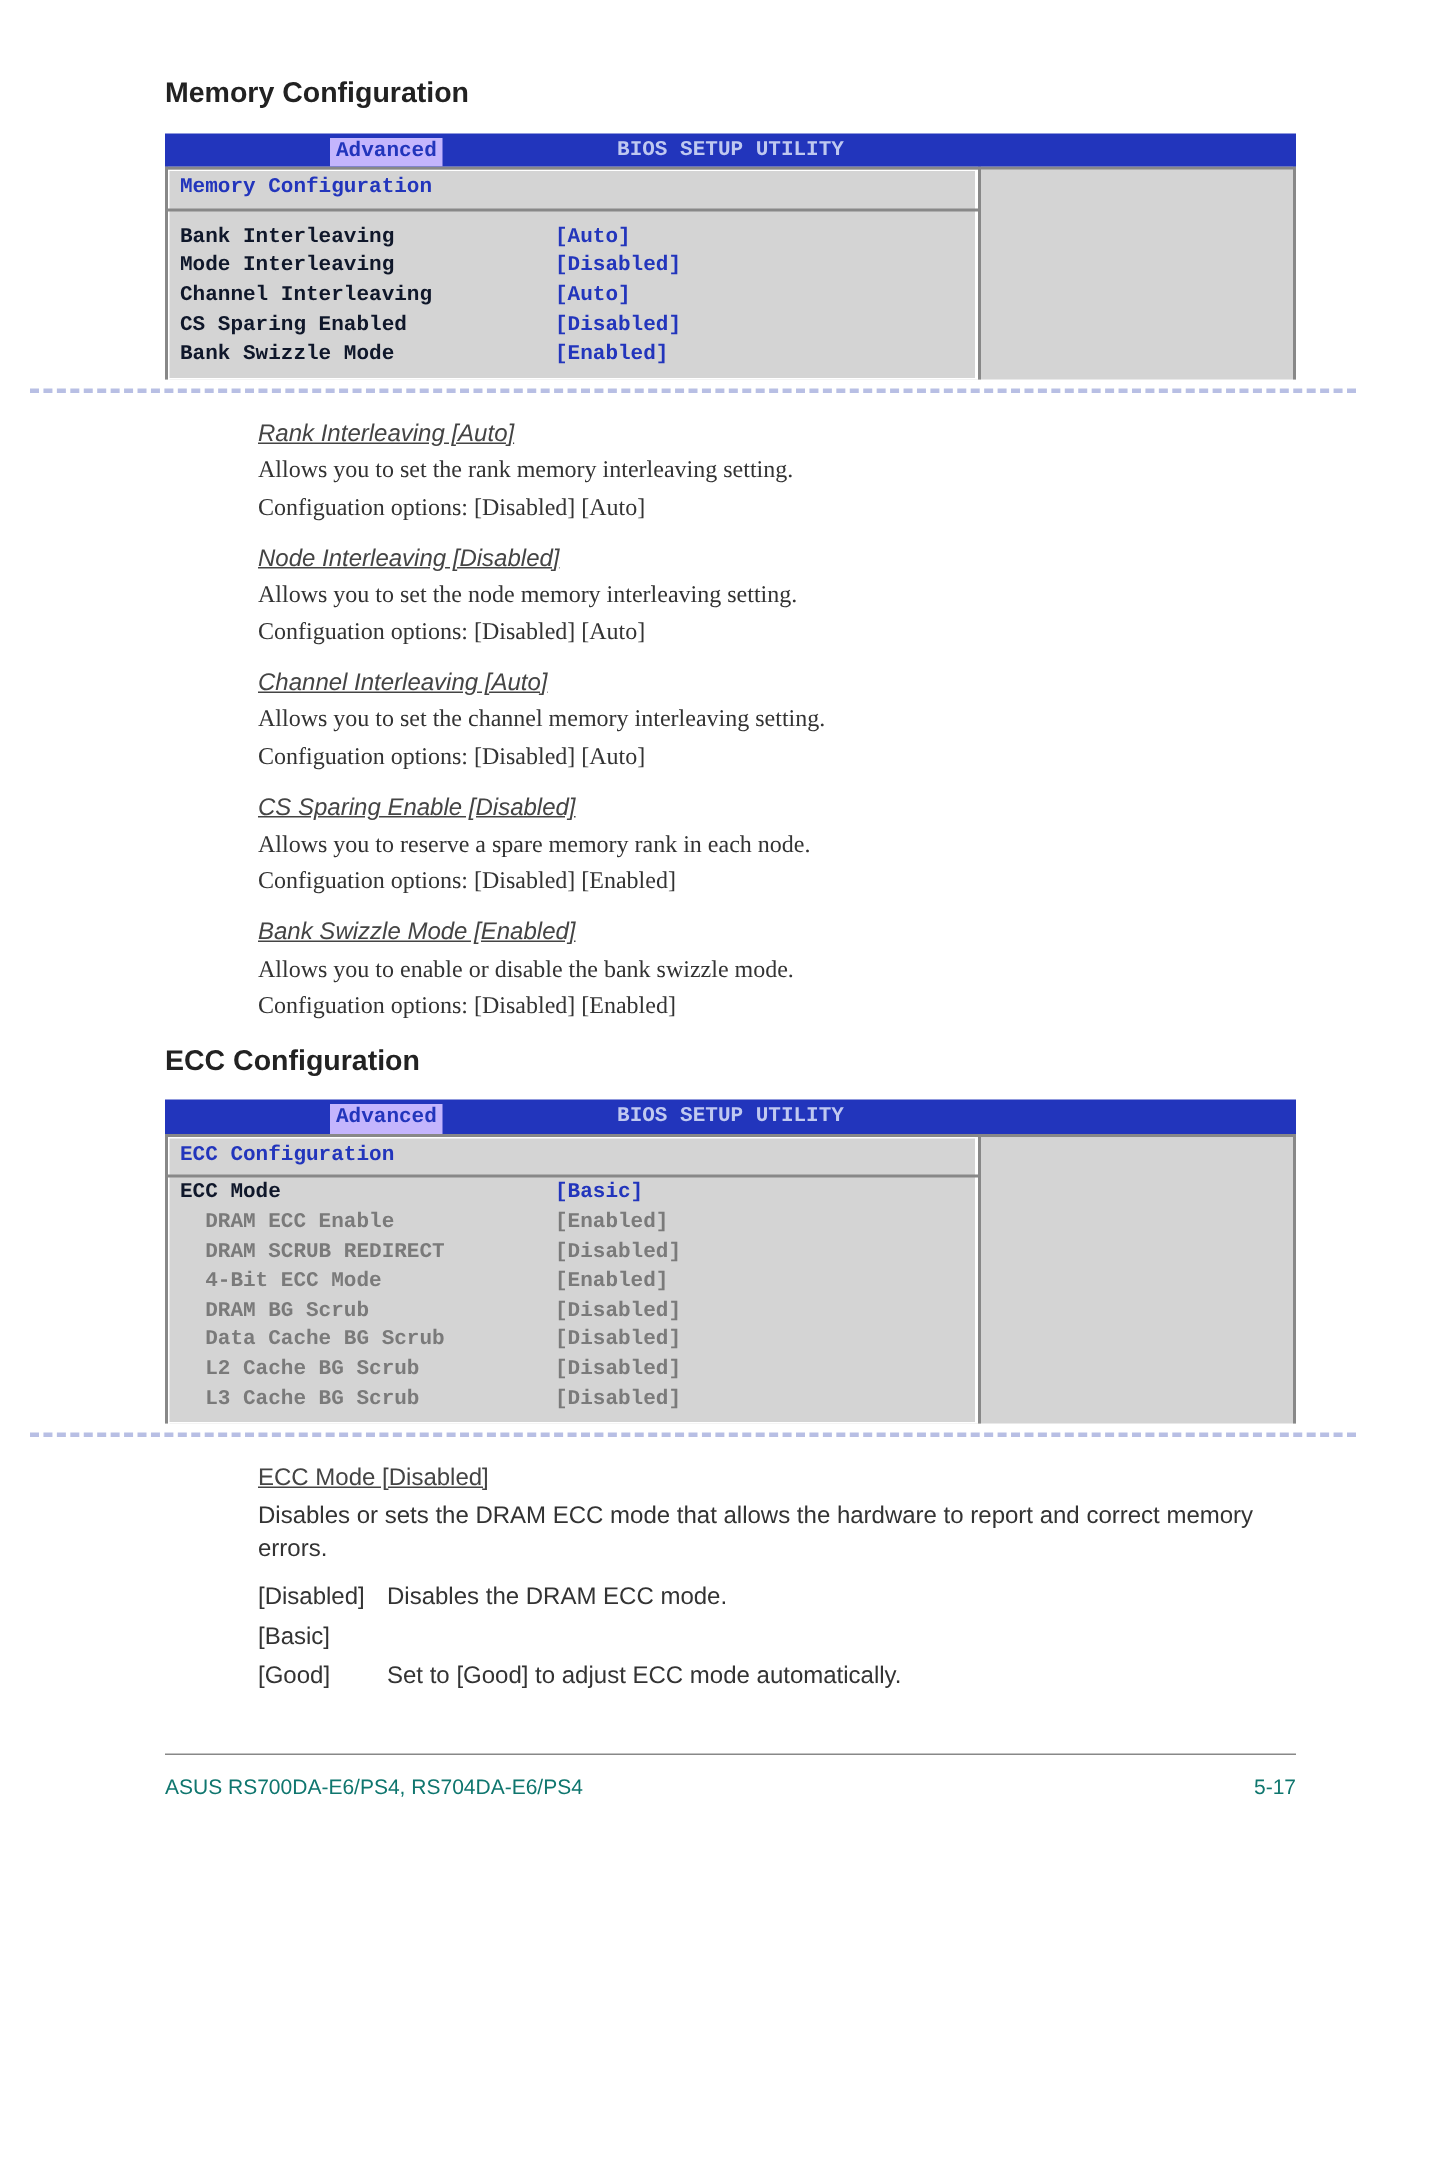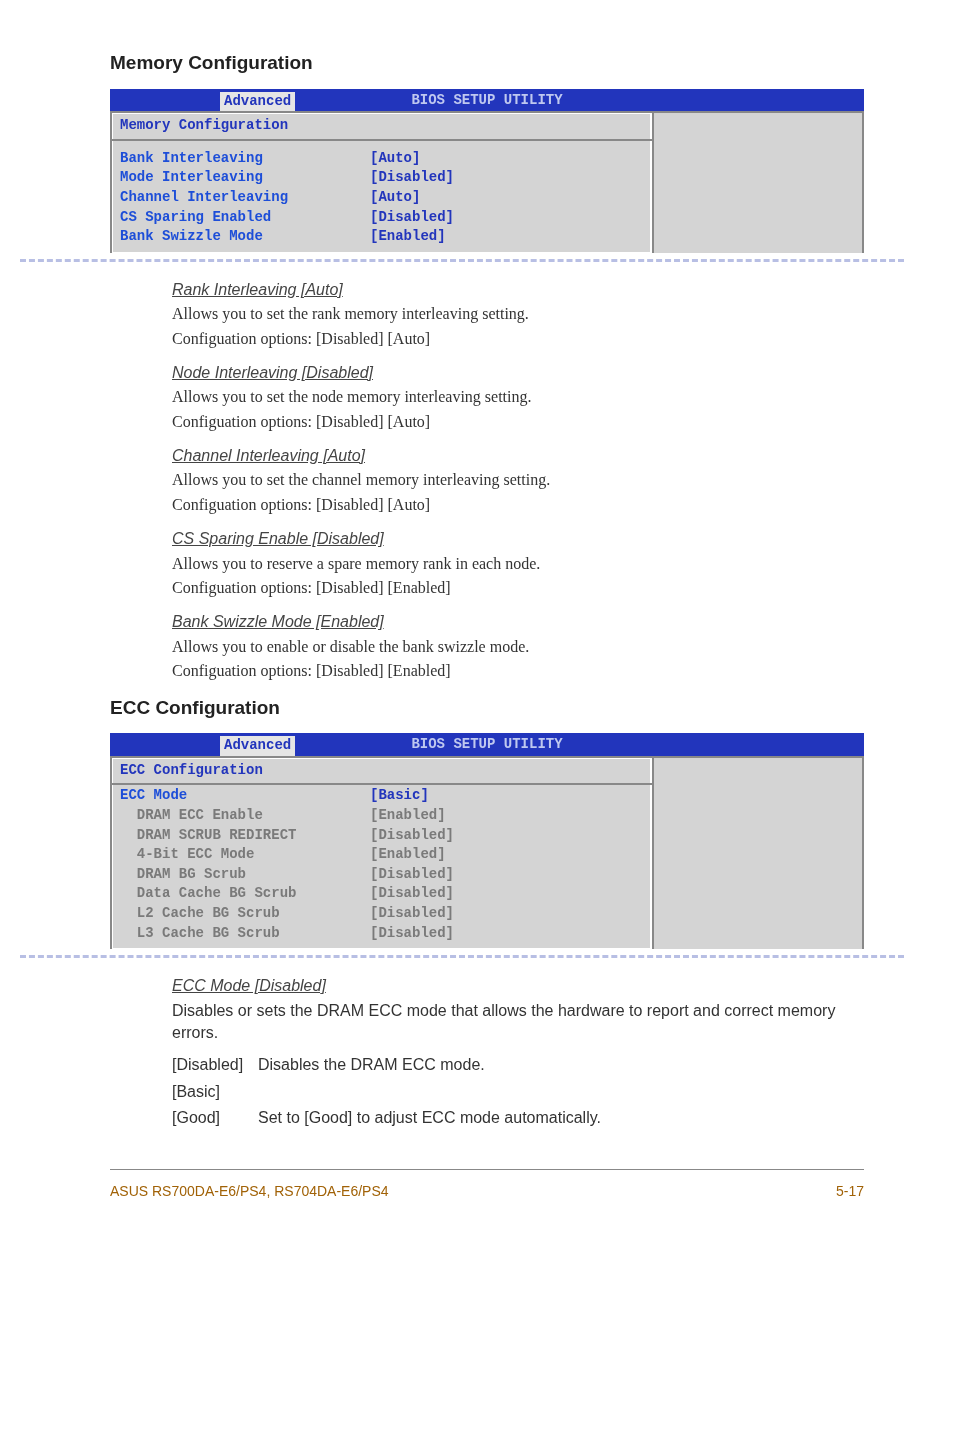--- a/index.html
+++ b/index.html
@@ -37,21 +37,21 @@
     text-align: center;
     color: #bfc8f0;
     padding: 2px 0 1px 0;
     position: relative;
     overflow: hidden;
   }
   .bios .tab {
     position: absolute;
     left: 110px;
     bottom: 0;
-    background: #e5e5e5;
+    background: #c4b5fd;
     color: #2235bc;
     font-weight: bold;
     padding: 0 4px 0 4px;
     letter-spacing: 0;
   }
   .bios .panel {
     display: flex;
     background: #d4d4d4;
   }
   .bios .panel-left {
@@ -75,21 +75,21 @@
   .bios .rows {
     padding: 8px 8px 6px 8px;
   }
   .bios .rows.ecc {
     padding-top: 1px;
   }
   .bios .row {
     display: flex;
   }
   .bios .row .label {
-    color: #1d4ed8;
+    color: #0f172a;
     flex: 0 0 250px;
     white-space: pre;
   }
   .bios .row .label.sub {
     color: #7a7a7a;
   }
   .bios .row .value {
     color: #2235bc;
   }
   .bios .row .value.sub {
@@ -124,21 +124,20 @@
   }
   .item p {
     color: #333;
     margin-bottom: 2px;
     font-family: Liberation Serif, serif;
   }
   .ecc-desc {
     margin: 12px 0 10px 62px;
   }
   .ecc-desc .title {
-    font-style: italic;
     text-decoration: underline;
     color: #444;
     margin-bottom: 2px;
   }
   .ecc-desc p {
     color: #333;
   }
   .option-row {
     display: flex;
     margin: 4px 0 0 62px;
@@ -150,21 +149,21 @@
   .option-row .desc {
     flex: 1;
   }
   .footer {
     display: flex;
     justify-content: space-between;
     border-top: 1px solid #888;
     margin-top: 40px;
     padding-top: 12px;
     font-size: 14px;
-    color: #a16207;
+    color: #0f766e;
   }
 </style>
 </head>
 <body>
 
 <h2 class="section-heading">Memory Configuration</h2>
 
 <div class="bios">
   <div class="titlebar">
     <span>BIOS SETUP UTILITY</span>

